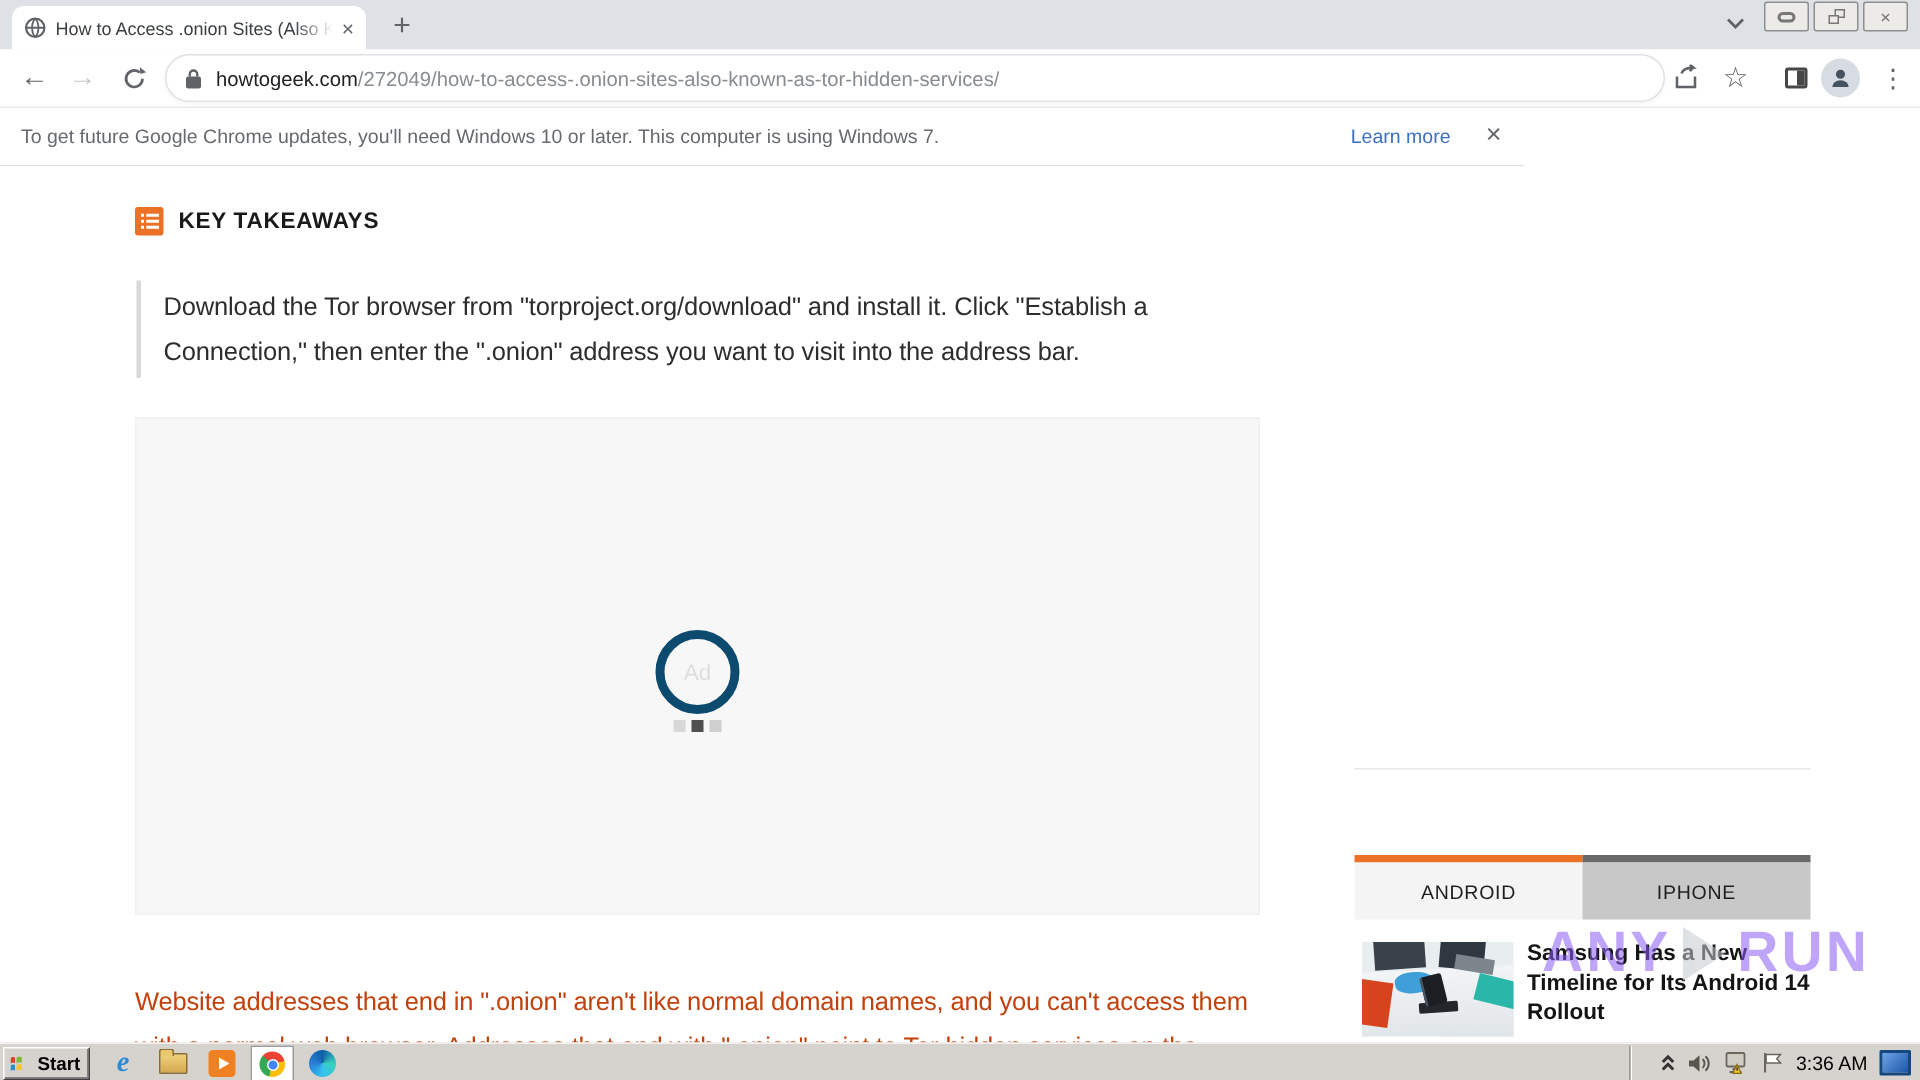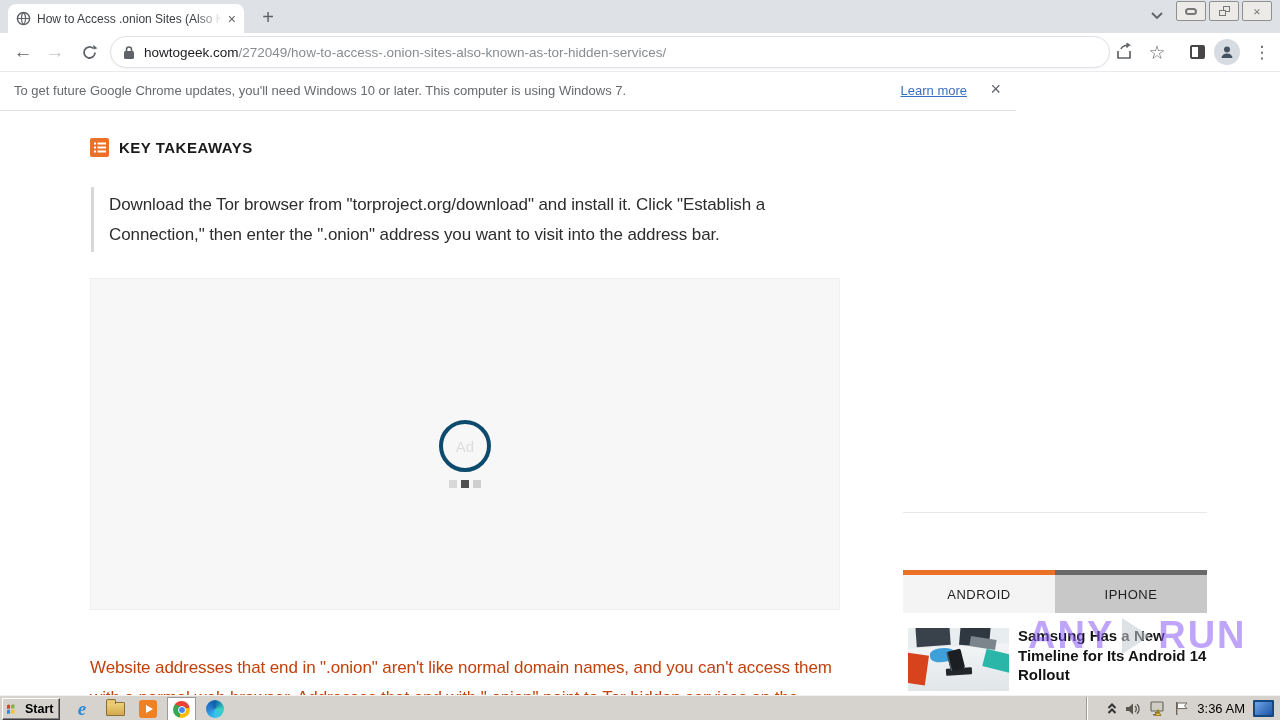--- a/index.html
+++ b/index.html
@@ -38,32 +38,32 @@
   .tbicon{position:absolute;top:5px;width:28px;height:28px;display:flex;align-items:center;justify-content:center;color:#5f6368;}
   .tb-share{left:1110px;} .tb-star{left:1143px;font-size:19px;}
   .tb-panel{left:1183px;} .panel-glyph{width:15px;height:14px;border:2px solid #474747;border-radius:2px;box-sizing:border-box;position:relative;}
   .panel-glyph::after{content:"";position:absolute;right:0;top:0;bottom:0;width:5px;background:#474747;}
   .tb-avatar{left:1213px;} .avatar-circle{width:26px;height:26px;border-radius:50%;background:#d7dce2;display:flex;align-items:center;justify-content:center;}
   .tb-menu{left:1248px;font-size:17px;}
 
   
   .infobar{position:absolute;left:0;top:72px;width:1016px;height:39px;background:#fff;border-bottom:1px solid #e2e2e2;box-sizing:border-box;}
   .infobar-msg{position:absolute;left:14px;top:11px;font-size:13px;color:#666a6e;}
-  .learn-more{position:absolute;right:49px;top:11px;font-size:13px;color:#3b6fc0;text-decoration:underline;cursor:pointer;}
+  .learn-more{position:absolute;right:49px;top:11px;font-size:13px;color:#3b6fc0;cursor:pointer;}
   .infobar-close{position:absolute;right:15px;top:8px;font-size:18px;color:#5f6368;line-height:1;}
 
   
   .content{position:absolute;left:0;top:111px;width:1263px;height:584px;background:#fff;overflow:hidden;}
   .takeaways{position:absolute;left:90px;top:27px;display:flex;align-items:center;gap:10px;}
   .tk-icon{width:19px;height:19px;background:#ea7125;border-radius:2px;display:flex;align-items:center;justify-content:center;}
   .tk-label{font-size:15px;font-weight:bold;letter-spacing:.5px;color:#1a1a1a;}
   .quote{position:absolute;left:91px;top:76px;width:700px;border-left:3px solid #d8d8d8;padding:3px 0 3px 15px;
          font-size:17px;line-height:29.5px;color:#2d2d2d;letter-spacing:-0.1px;}
   .adbox{position:absolute;left:90px;top:167px;width:750px;height:332px;background:#f7f7f7;border:1px solid #f0f0f0;box-sizing:border-box;}
-  .ad-circle{position:absolute;left:50%;top:141px;transform:translateX(-50%);width:44px;height:44px;border:4px solid #0c4a6e;
+  .ad-circle{position:absolute;left:50%;top:141px;transform:translateX(-50%);width:44px;height:44px;border:6px solid #0c4a6e;
          border-radius:50%;display:flex;align-items:center;justify-content:center;font-size:15px;color:#dedede;}
   .ad-dots{position:absolute;left:50%;top:201px;transform:translateX(-50%);display:flex;gap:4px;}
   .ad-dots span{width:8px;height:8px;display:block;}
   .dot1{background:#d8d8d8;} .dot2{background:#4f4f4f;} .dot3{background:#cfcfcf;}
   .paragraph{position:absolute;left:90px;top:542px;width:756px;font-size:17px;line-height:29.5px;color:#c2410c;letter-spacing:-0.1px;}
 
   
   .sb-divider{position:absolute;left:903px;top:401px;width:304px;height:1px;background:#e8e8e8;}
   .sb-tabs{position:absolute;left:903px;top:459px;width:304px;height:43px;display:flex;}
   .sb-tab{flex:1;display:flex;flex-direction:column;cursor:pointer;}

